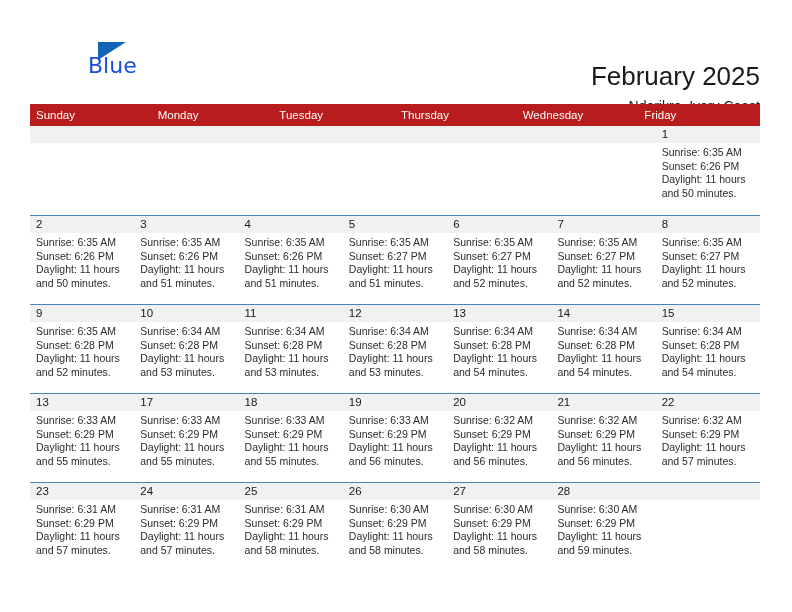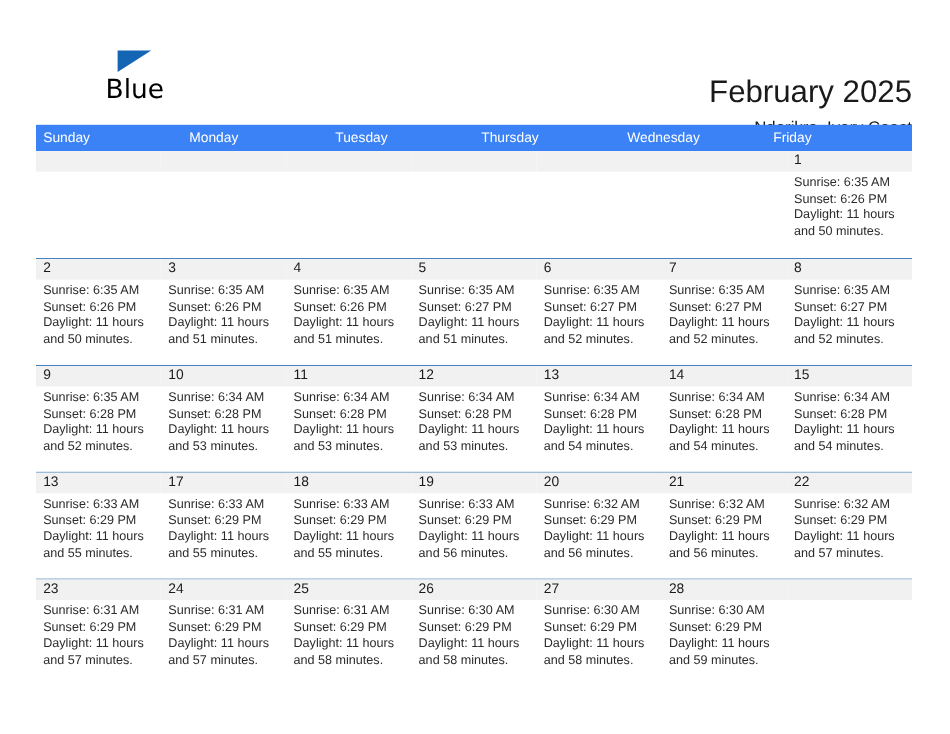--- a/index.html
+++ b/index.html
@@ -51,23 +51,23 @@
     left: 68px;
     top: 6px;
     width: 0;
     height: 0;
     border-left: 28px solid #1565b5;
     border-bottom: 18px solid transparent;
   }
   .logo-blue {
     position: absolute;
     left: 58px;
-    top: 27px;
+    top: 17px;
     font-size: 22px;
-    color: #000000;
+    color: #1d4ed8;
     font-family: "DejaVu Sans", sans-serif;
     font-weight: 400;
   }
 
   .title-block {
     position: absolute;
     right: 0;
     top: 0;
     text-align: right;
   }
@@ -90,21 +90,21 @@
 
   
   .calendar {
     position: absolute;
     left: 30px;
     top: 104px;
     width: 730px;
   }
   .weekday-row {
     display: flex;
-    background: #3b82f6;
+    background: #b91c1c;
     height: 22px;
   }
   .weekday {
     flex: 1 1 0;
     color: #ffffff;
     font-size: 11.5px;
     line-height: 22px;
     padding-left: 6px;
     box-sizing: border-box;
     white-space: nowrap;

